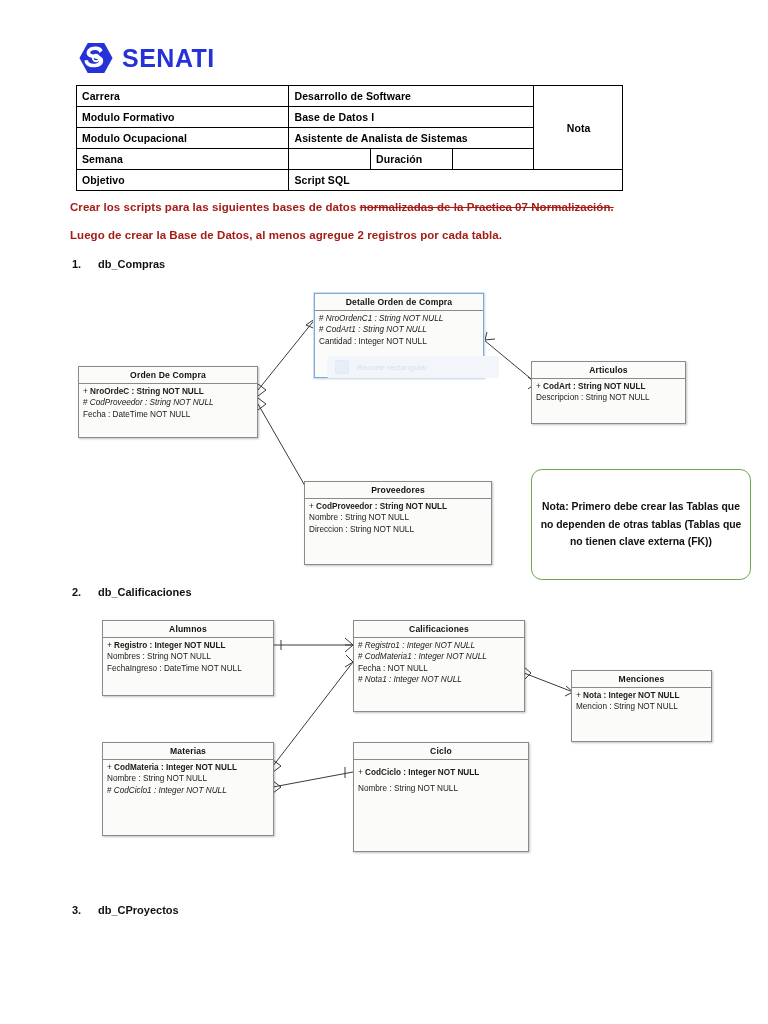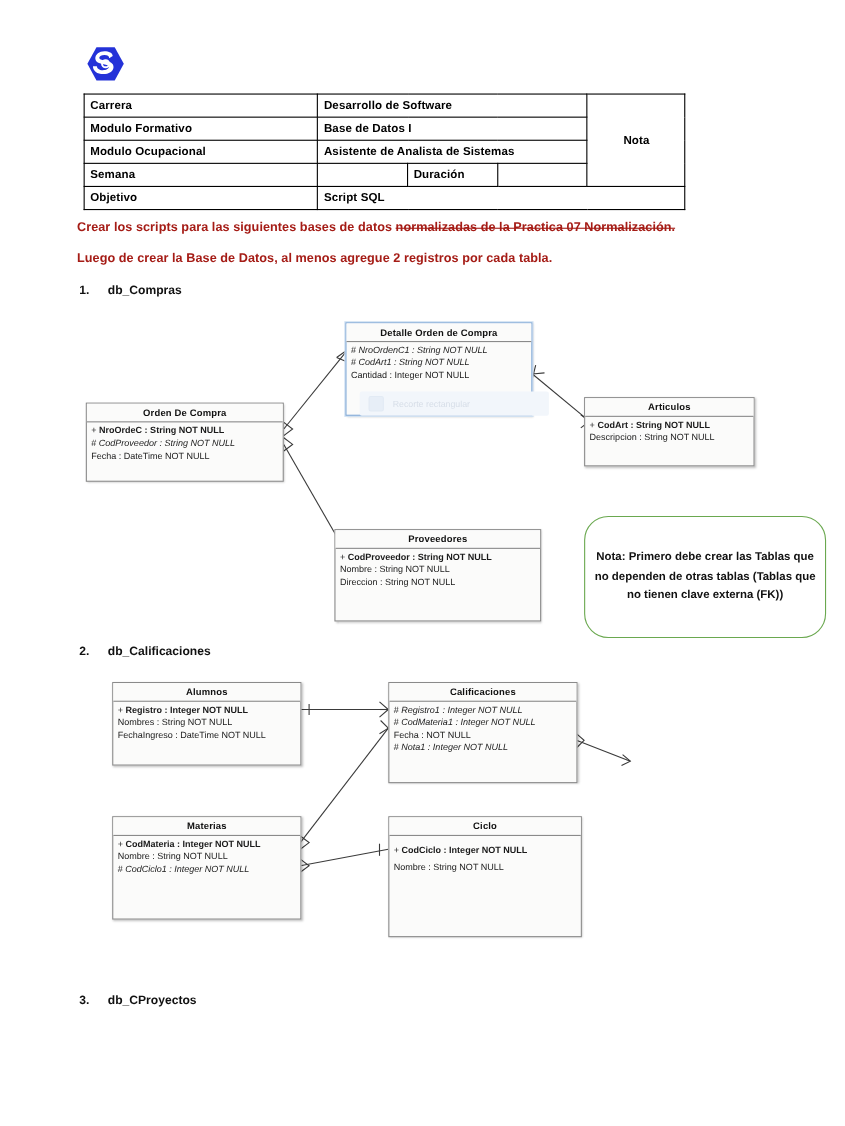--- a/index.html
+++ b/index.html
@@ -91,21 +91,21 @@
   }
   .ghost .gicon{
     width:12px;height:12px;background:#e7eef7;border:1px solid #e2eaf4;border-radius:2px;
     display:block;
   }
   .ghost .gtxt{font-size:8px;color:#d7dee8;font-family:"Liberation Sans", sans-serif;white-space:nowrap;}
 
   
   .note{
     position:absolute;left:531px;top:469px;width:220px;height:111px;
-    border:1.4px solid #6aa84f;border-radius:22px;background:#fff;
+    border:1.4px solid #6aa84f;border-radius:11px;background:#fff;
     box-sizing:border-box;display:flex;align-items:center;justify-content:center;
   }
   .note p{
     margin:0;text-align:center;font-size:10.4px;font-weight:bold;color:#111;
     line-height:17.5px;font-family:"Liberation Sans", sans-serif;padding:0 8px;
   }
 </style>
 </head>
 <body>
 
@@ -113,20 +113,21 @@
 
   <div class="logo-wrap">
     <svg class="logo-mark" viewBox="0 0 100 100">
       <polygon points="27,8 73,8 96,50 73,92 27,92 4,50" fill="#2432d8"></polygon>
       <path d="M68,30 C68,22 58,18 47,18 C34,18 24,26 24,36 C24,46 34,49 45,51
                C53,52.5 58,54 58,58 C58,63 51,66 43,66 C34,66 28,62 28,56
                L18,56 C18,68 29,76 44,76 C58,76 70,69 70,58 C70,47 60,44 48,42
                C39,40.5 34,39 34,35 C34,31 40,28 47,28 C55,28 59,31 59,36 Z" fill="#ffffff"></path>
       <circle cx="50" cy="50" r="9" fill="none" stroke="#ffffff" stroke-width="5"></circle>
     </svg>
+    <span class="logo-text">SENATI</span>
   </div>
 
   <table class="hdr-table">
     <tbody>
         <tr>
       <td class="col-a">Carrera</td>
       <td class="col-b" colspan="3">Desarrollo de Software</td>
       <td class="col-e ctr" rowspan="4">Nota</td>
     </tr>
     <tr>
@@ -252,20 +253,27 @@
   <div class="uml" style="left:353px;top:620px;width:172px;height:92px">
     <div class="title">Calificaciones</div>
     <div class="attrs">
       <div class="attr"><span class="mark">#</span> <span class="fk">Registro1 : Integer NOT NULL</span></div>
       <div class="attr"><span class="mark">#</span> <span class="fk">CodMateria1 : Integer NOT NULL</span></div>
       <div class="attr"><span class="mark"></span> <span>Fecha :  NOT NULL</span></div>
       <div class="attr"><span class="mark">#</span> <span class="fk">Nota1 : Integer NOT NULL</span></div>
     </div>
   </div>
 
+  <div class="uml" style="left:571px;top:670px;width:141px;height:72px">
+    <div class="title">Menciones</div>
+    <div class="attrs">
+      <div class="attr"><span class="mark">+</span> <span class="pk">Nota : Integer NOT NULL</span></div>
+      <div class="attr"><span class="mark"></span> <span>Mencion : String NOT NULL</span></div>
+    </div>
+  </div>
 
   <div class="uml" style="left:102px;top:742px;width:172px;height:94px">
     <div class="title">Materias</div>
     <div class="attrs">
       <div class="attr"><span class="mark">+</span> <span class="pk">CodMateria : Integer NOT NULL</span></div>
       <div class="attr"><span class="mark"></span> <span>Nombre : String NOT NULL</span></div>
       <div class="attr"><span class="mark">#</span> <span class="fk">CodCiclo1 : Integer NOT NULL</span></div>
     </div>
   </div>
 

